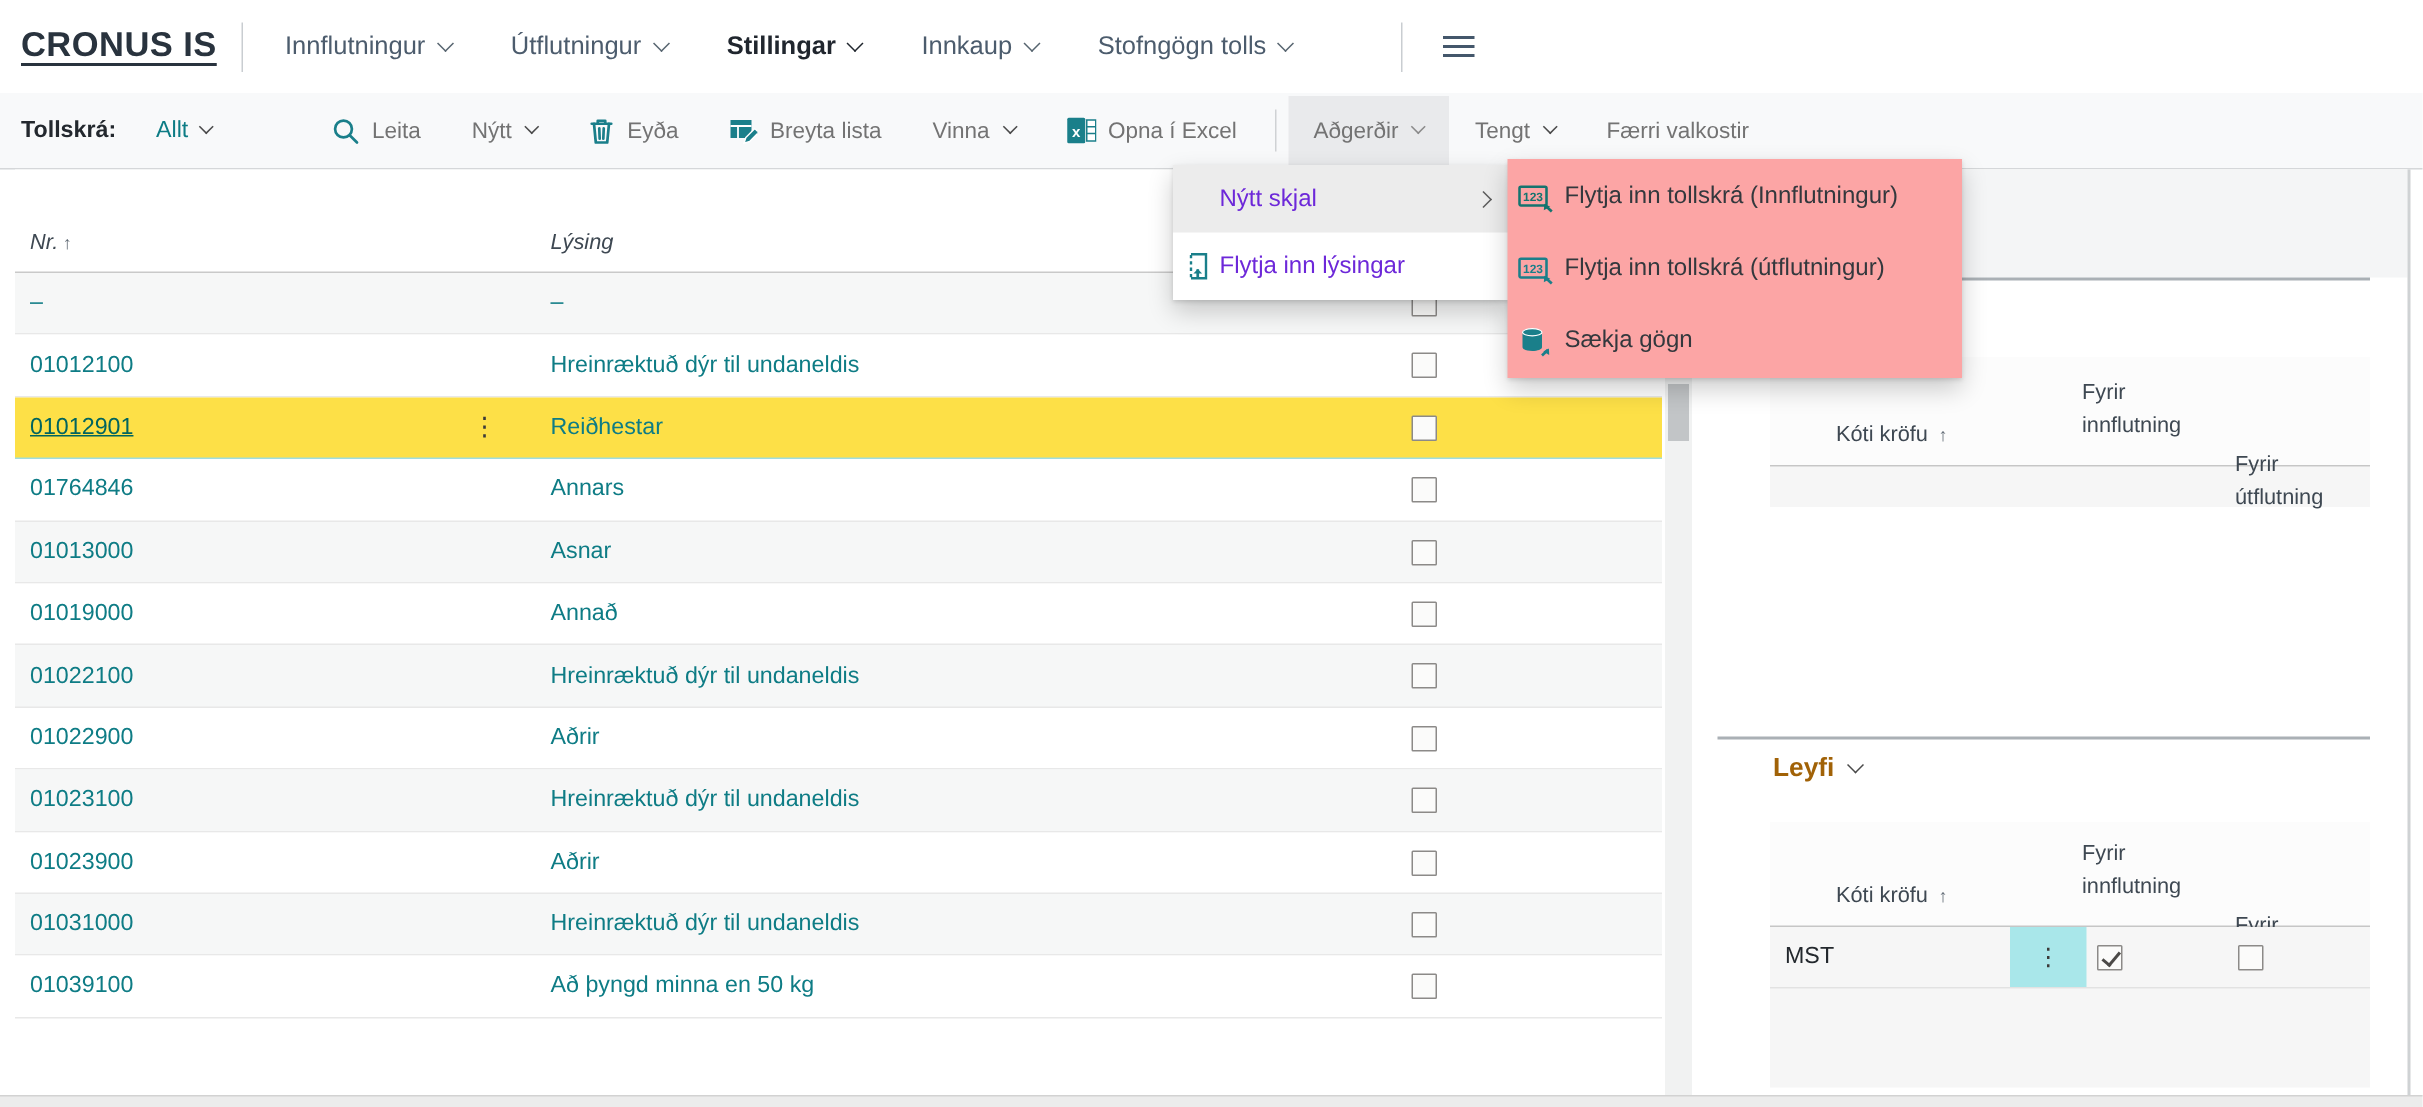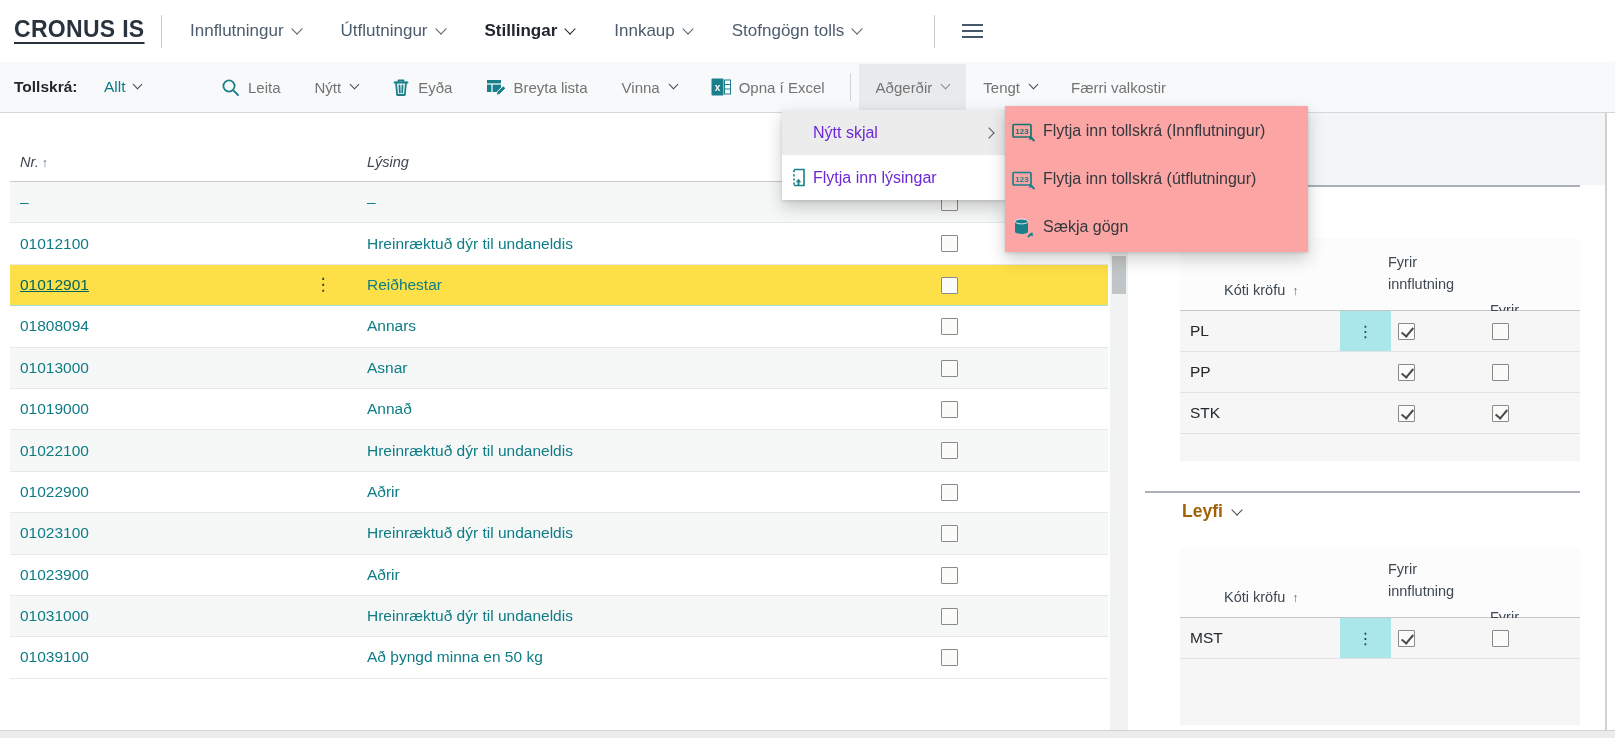--- a/index.html
+++ b/index.html
@@ -243,21 +243,21 @@
       <span class="c-lys">Hreinræktuð dýr til undaneldis</span>
       <span class="c-chk cb"></span>
     </div>
     <div class="trow selected">
       <span class="c-nr">01012901</span>
       <span class="c-dots"></span>
       <span class="c-lys">Reiðhestar</span>
       <span class="c-chk cb"></span>
     </div>
     <div class="trow">
-      <span class="c-nr">01808094</span>
+      <span class="c-nr">01764846</span>
       
       <span class="c-lys">Annars</span>
       <span class="c-chk cb"></span>
     </div>
     <div class="trow">
       <span class="c-nr">01013000</span>
       
       <span class="c-lys">Asnar</span>
       <span class="c-chk cb"></span>
     </div>
@@ -313,41 +313,20 @@
 <div class="factbox">
   <div class="fb-topstrip"></div>
   <div class="fb-div" style="top:72px;"></div>
 
   <div class="fb-card" style="top:125px;">
     <div class="fb-head">
       <div class="hc hc-code"><span>Kóti kröfu</span> <span class="sort">↑</span></div>
       <div class="hc hc-imp">Fyrir innflutning</div>
       <div class="hc hc-exp">Fyrir útflutning</div>
     </div>
-    <div>
-
-    <div class="fbrow focus">
-          <span class="fb-code">PL</span>
-          <span class="fb-dots"></span>
-          <span class="cb fb-chk-imp on"></span>
-          <span class="cb fb-chk-exp"></span>
-        </div>
-        <div class="fbrow">
-          <span class="fb-code">PP</span>
-
-          <span class="cb fb-chk-imp on"></span>
-          <span class="cb fb-chk-exp"></span>
-        </div>
-        <div class="fbrow">
-          <span class="fb-code">STK</span>
-
-          <span class="cb fb-chk-imp on"></span>
-          <span class="cb fb-chk-exp on"></span>
-        </div>
-      </div>
     <div class="fb-filler" style="height:27px;"></div>
   </div>
 
   <div class="fb-div" style="top:378px;"></div>
 
   <div class="fb-section" style="top:388px;">
     <span>Leyfi</span>
       <i class="chev"></i>
   </div>
 

